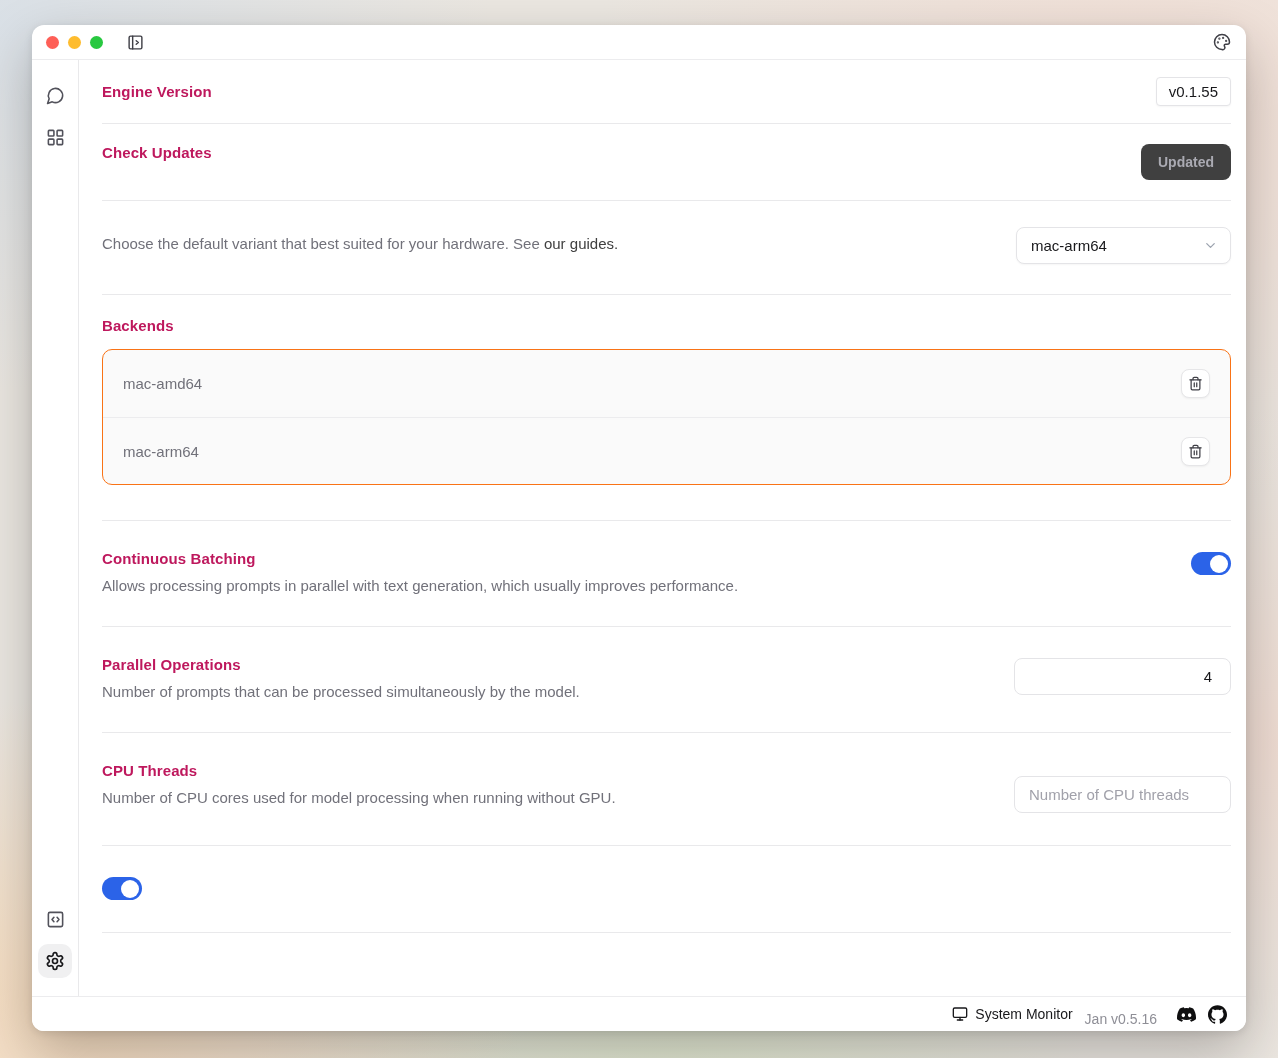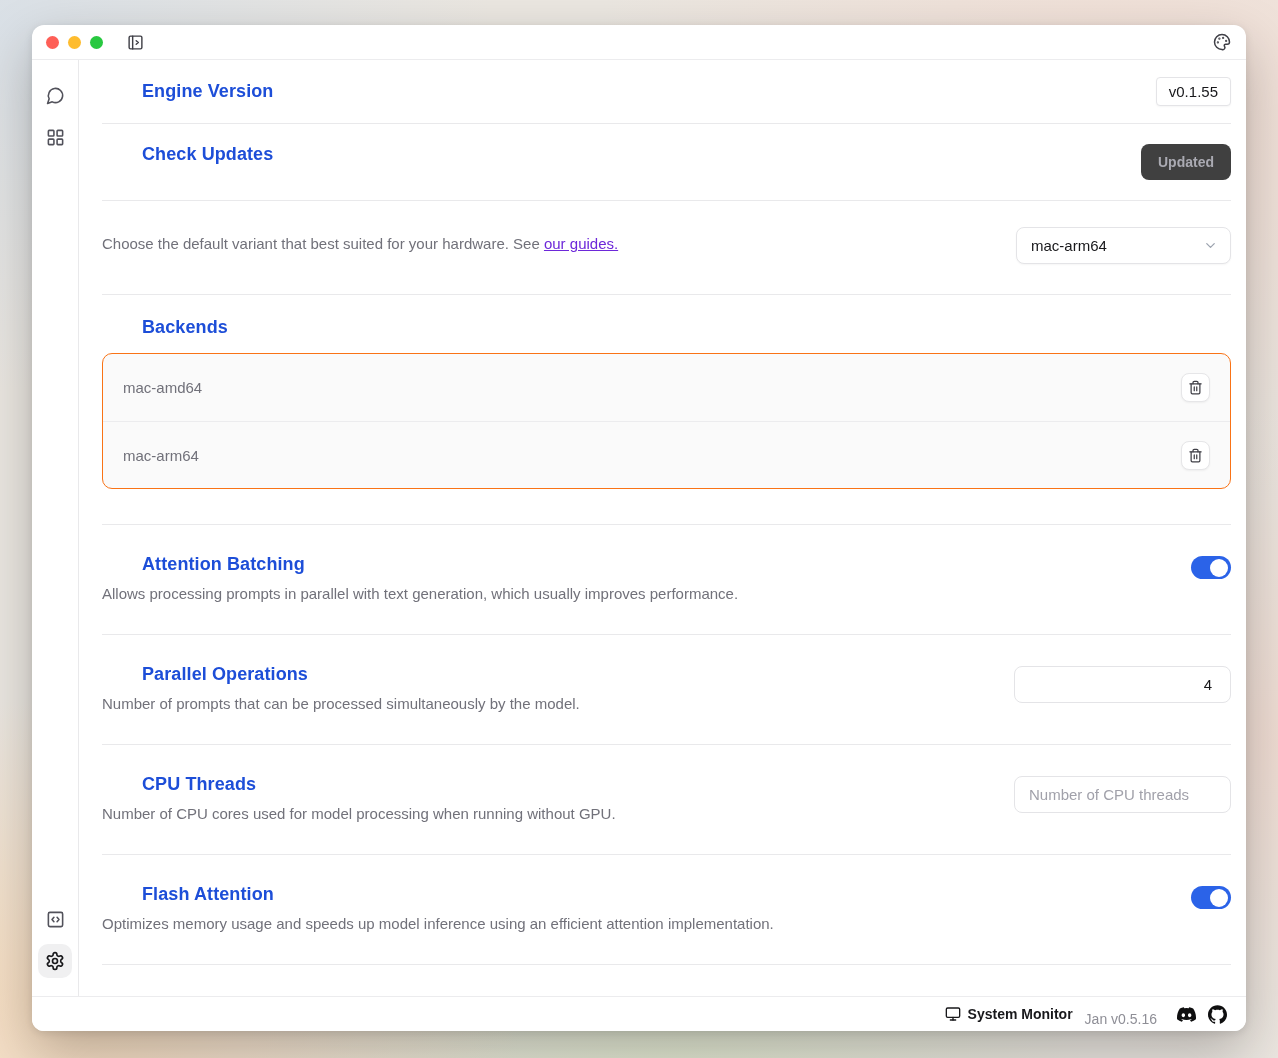--- a/index.html
+++ b/index.html
@@ -30,47 +30,47 @@
   
   .app-body { display:flex; height:936px; }
   .sidebar { width:47px; border-right:1px solid #e9e9eb; display:flex; flex-direction:column; align-items:center; padding:18px 0 10px; }
   .sb-btn { width:34px; height:34px; border:none; background:none; border-radius:10px; display:flex; align-items:center; justify-content:center; color:#52525b; cursor:pointer; margin-bottom:8px; }
   .sb-btn.active { background:#f0f0f1; color:#18181b; }
   .sb-flex { flex:1; }
   .main { flex:1; min-width:0; overflow:hidden; padding:0 15px 0 23px; }
   
   .row { border-bottom:1px solid #e9e9eb; display:flex; justify-content:space-between; }
   .row .left { min-width:0; }
-  .r-title { font-size:18px; font-weight:700; color:#1d4ed8; letter-spacing:.1px;margin-left:40px; }
+  .r-title { font-size:15px; font-weight:700; color:#be185d; letter-spacing:.1px; }
   .r-desc { font-size:15px; color:#71717a; margin-top:10px; }
-  .link { color:#6d28d9; text-decoration:underline; cursor:pointer; }
+  .link { color:#404040; cursor:pointer; }
   .row1 { align-items:center; padding:17px 0; }
   .row2 { align-items:flex-start; padding:20px 0; }
   .row3 { padding:24px 0 30px; }
   .row-tall { padding:29px 0 32px; }
   .badge { background:#fff; border:1px solid #e4e4e7; border-radius:4px; padding:5px 12px; font-size:15px; color:#18181b; box-shadow:0 1px 2px rgba(0,0,0,.04); }
   .btn-muted { background:#404040; color:#aaaab2; border:none; border-radius:8px; padding:10px 17px; font-size:14px; font-weight:700; cursor:default; }
   .select { width:215px; height:37px; background:#fff; border:1px solid #e4e4e7; border-radius:8px; display:flex; align-items:center; justify-content:space-between; padding:0 12px 0 14px; font-size:15px; color:#18181b; cursor:pointer; box-shadow:0 1px 2px rgba(0,0,0,.04); margin-top:2px; }
   .select .chev { color:#9ca3af; display:flex; }
   
   .backends-row { display:block; padding:22px 0 35px; }
   .card { margin-top:15px; background:#fafafa; border:1px solid #f97316; border-radius:10px; overflow:hidden; }
   .card-row { height:67px; display:flex; align-items:center; justify-content:space-between; padding:0 20px; }
   .card-row + .card-row { border-top:1px solid #ececee; }
   .card-row .name { font-size:15px; color:#71717a; }
   .icon-btn { width:29px; height:29px; background:#fff; border:1px solid #e6e6e8; border-radius:8px; display:flex; align-items:center; justify-content:center; color:#3f3f46; cursor:pointer; box-shadow:0 1px 2px rgba(0,0,0,.05); }
   
   .switch { width:40px; height:23px; border-radius:999px; background:#2b63e8; position:relative; cursor:pointer; flex:none; margin-top:2px; }
   .switch .knob { position:absolute; top:2.5px; right:3px; width:18px; height:18px; border-radius:50%; background:#fff; }
   .num-input { width:217px; height:37px; border:1px solid #e4e4e7; border-radius:8px; font-size:15px; color:#18181b; text-align:right; padding:0 18px; font-family:inherit; background:#fff; margin-top:2px; }
-  .text-input { width:217px; height:37px; border:1px solid #e4e4e7; border-radius:8px; font-size:15px; color:#18181b; text-align:left; padding:0 14px; font-family:inherit; background:#fff; margin-top:2px; }
+  .text-input { width:217px; height:37px; border:1px solid #e4e4e7; border-radius:8px; font-size:15px; color:#18181b; text-align:left; padding:0 14px; font-family:inherit; background:#fff; margin-top:14px; }
   .text-input::placeholder, .num-input::placeholder { color:#a1a1aa; }
   
   .footer { height:35px; border-top:1px solid #ececee; display:flex; align-items:center; justify-content:flex-end; padding:0 17px; gap:8px; background:#fff; }
-  .sysmon { display:flex; align-items:center; gap:7px; background:none; border:none; font-size:14px; font-weight:700; color:#18181b; cursor:pointer; font-family:inherit; }
+  .sysmon { display:flex; align-items:center; gap:7px; background:none; border:none; font-size:14px; font-weight:400; color:#18181b; cursor:pointer; font-family:inherit; }
   .appver { font-size:14px; color:#8e8e96; margin:9px 10px 0 4px; }
   .foot-icon { background:none; border:none; color:#0f0f10; display:flex; align-items:center; cursor:pointer; padding:0 2px; }
 </style>
 </head>
 <body>
 
 <div class="window">
 
   <div class="titlebar">
     <div class="lights">
@@ -180,21 +180,21 @@
                   <path d="M10 11v6"></path>
                   <path d="M14 11v6"></path>
                 </svg>
             </button>
           </div>
         </div>
       </div>
 
       <div class="row row-tall">
         <div class="left">
-          <div class="r-title">Attention Batching</div>
+          <div class="r-title">Continuous Batching</div>
           <div class="r-desc">Allows processing prompts in parallel with text generation, which usually improves performance.</div>
         </div>
         <div class="switch">
             <span class="knob"></span>
           </div>
       </div>
 
       <div class="row row-tall">
         <div class="left">
           <div class="r-title">Parallel Operations</div>
@@ -205,24 +205,20 @@
 
       <div class="row row-tall">
         <div class="left">
           <div class="r-title">CPU Threads</div>
           <div class="r-desc">Number of CPU cores used for model processing when running without GPU.</div>
         </div>
         <input class="text-input" placeholder="Number of CPU threads" style="">
       </div>
 
       <div class="row row-tall">
-        <div class="left">
-          <div class="r-title">Flash Attention</div>
-          <div class="r-desc">Optimizes memory usage and speeds up model inference using an efficient attention implementation.</div>
-        </div>
         <div class="switch">
             <span class="knob"></span>
           </div>
       </div>
 
     </div>
   </div>
 
   <div class="footer">
     <button class="sysmon">

